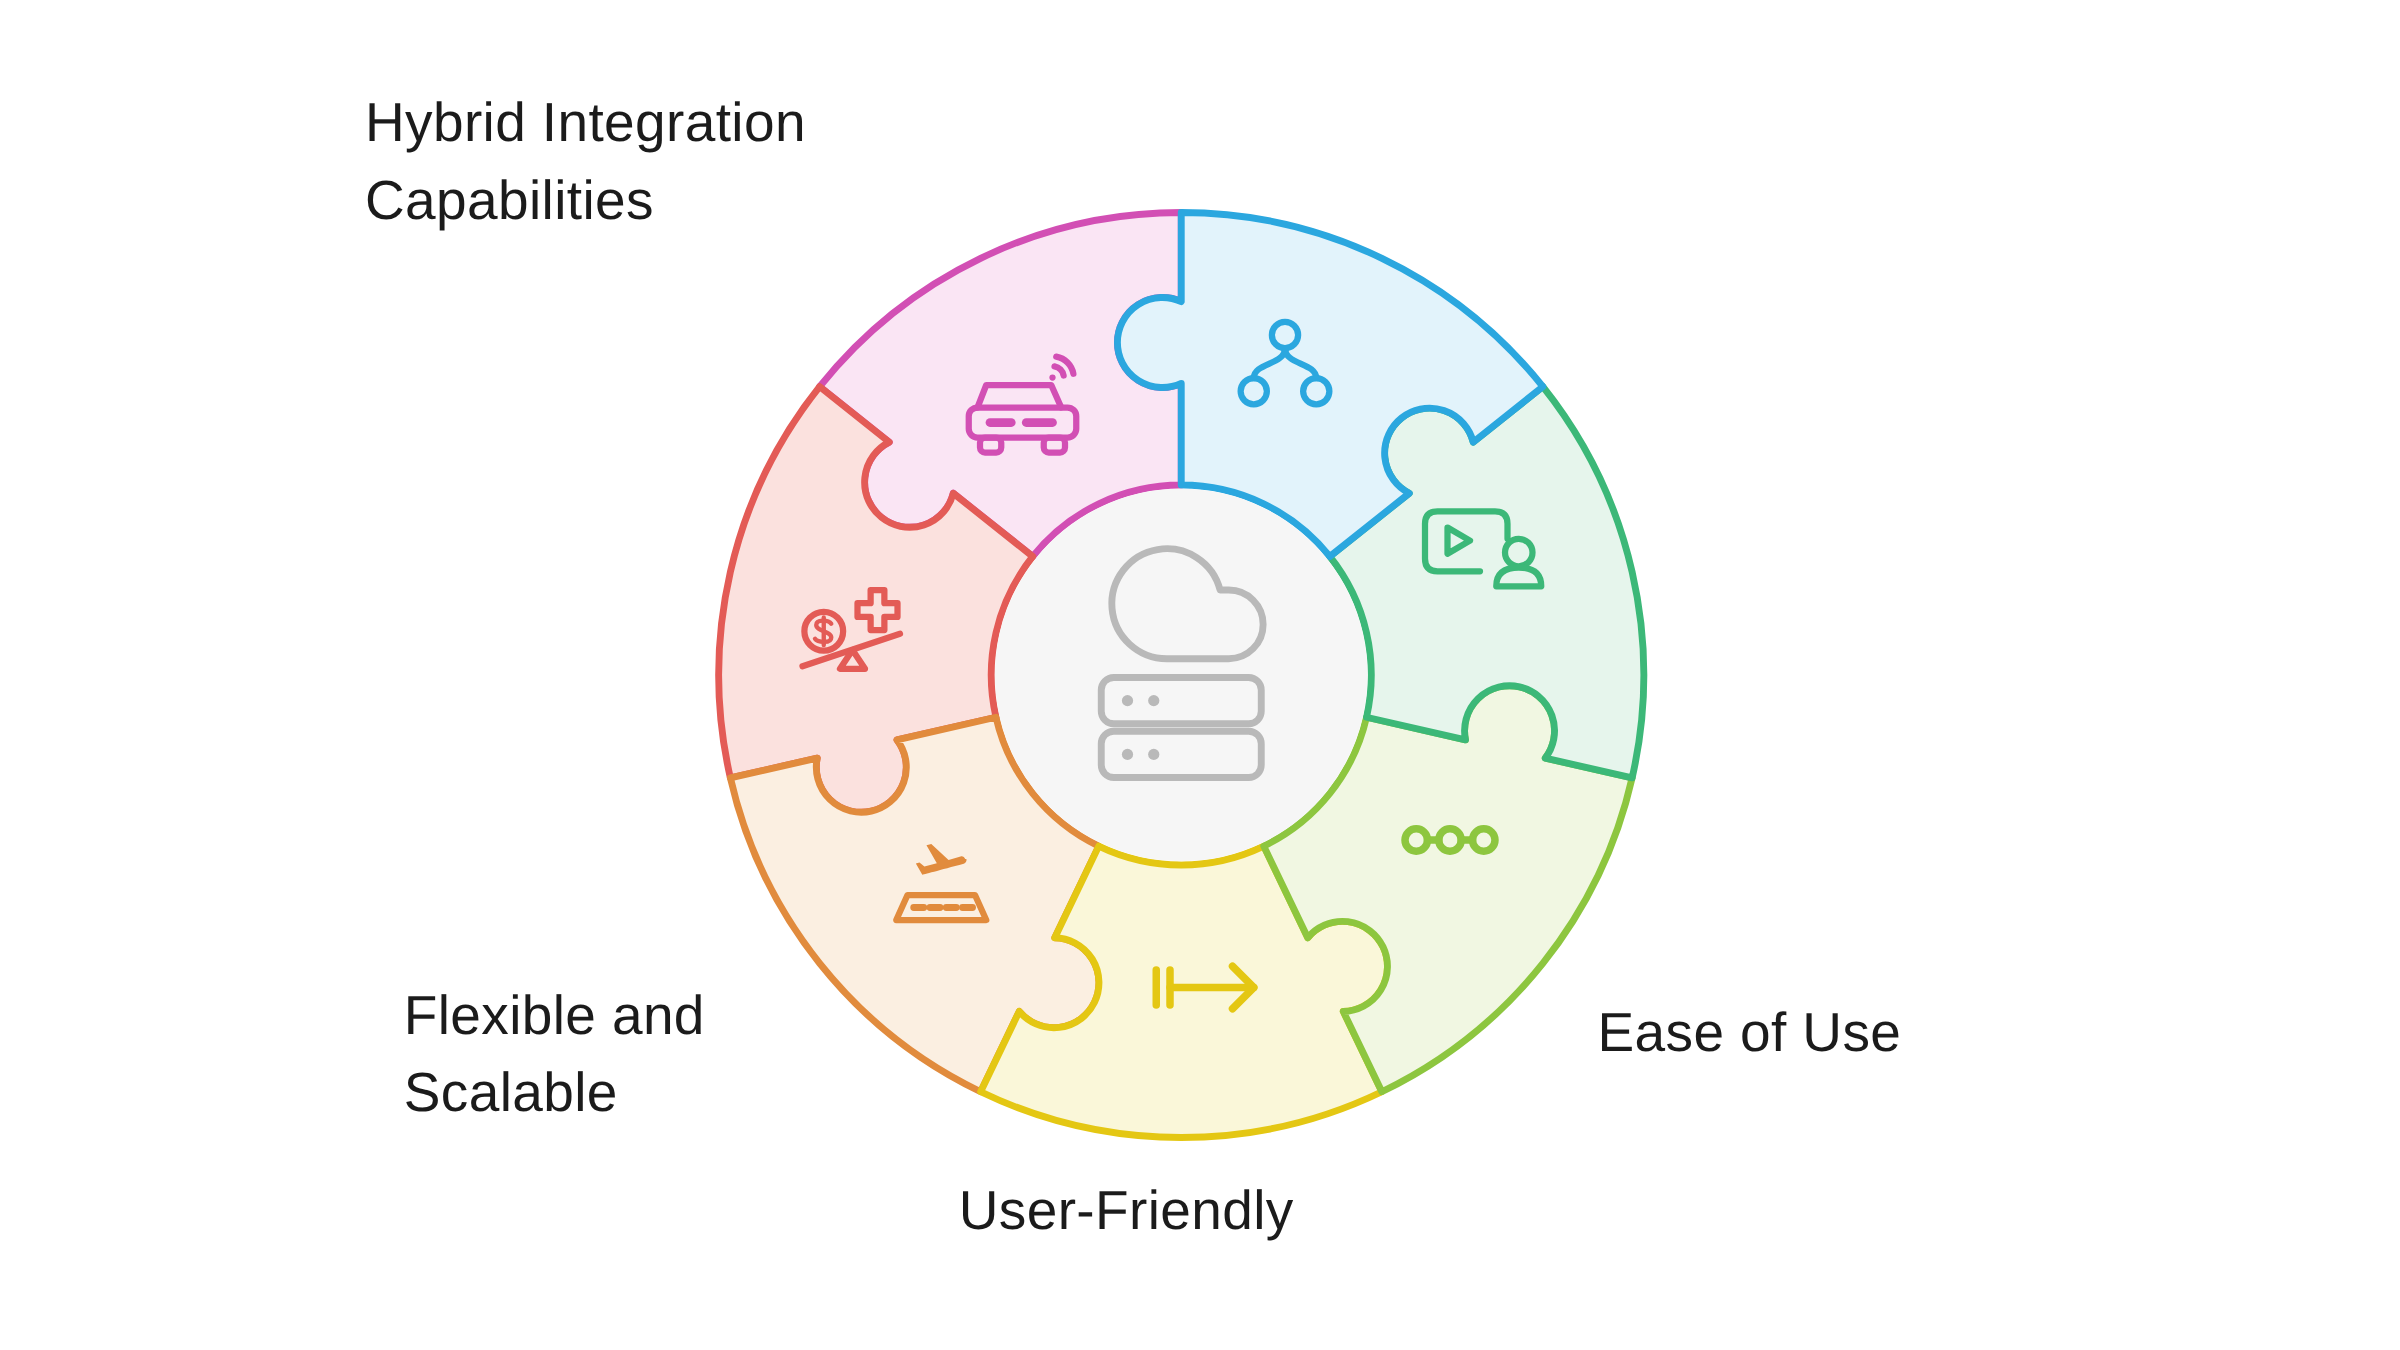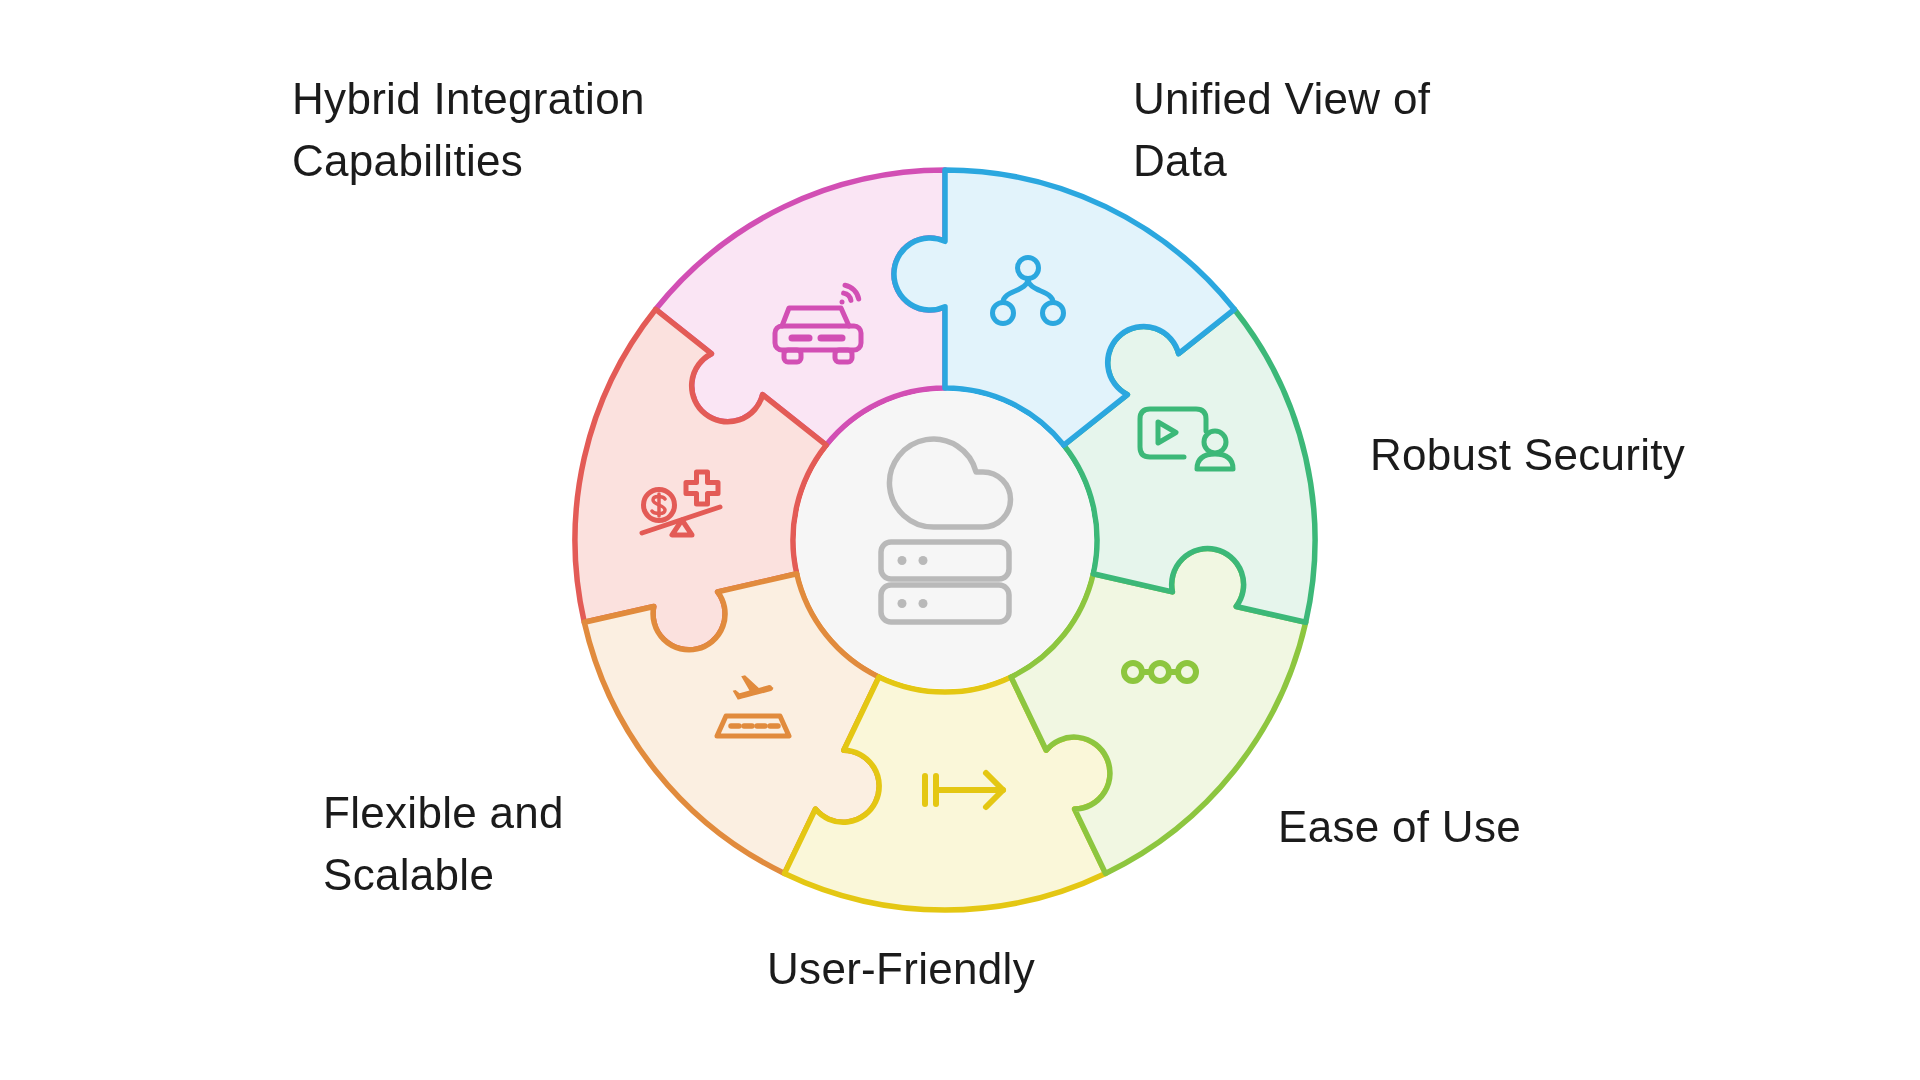--- a/index.html
+++ b/index.html
@@ -102,20 +102,17 @@
   <rect x="-64" y="3" width="128" height="37" rx="10"></rect>
   <circle cx="-43" cy="-21.5" r="4.5" fill="#b9b9b9" stroke="none"></circle>
   <circle cx="-22" cy="-21.5" r="4.5" fill="#b9b9b9" stroke="none"></circle>
   <circle cx="-43" cy="21.5" r="4.5" fill="#b9b9b9" stroke="none"></circle>
   <circle cx="-22" cy="21.5" r="4.5" fill="#b9b9b9" stroke="none"></circle>
       </g>
     </svg>
 
   <div class="label" style="left:292px;top:68px">Hybrid Integration
 Capabilities</div>
-  <div class="label" style="left:1133px;top:68px">Unified View of
-Data</div>
-  <div class="label" style="left:1370px;top:424px">Robust Security</div>
   <div class="label" style="left:1278px;top:796px">Ease of Use</div>
   <div class="label" style="left:323px;top:782px">Flexible and
 Scalable</div>
   <div class="label" style="left:767px;top:938px">User-Friendly</div>
 </div>
 
 </body></html>

